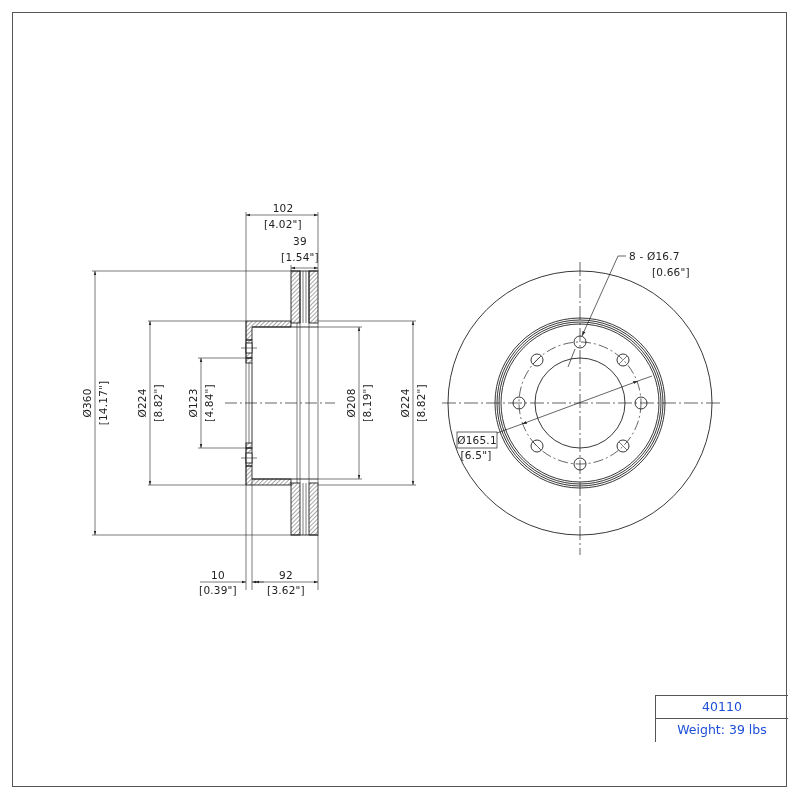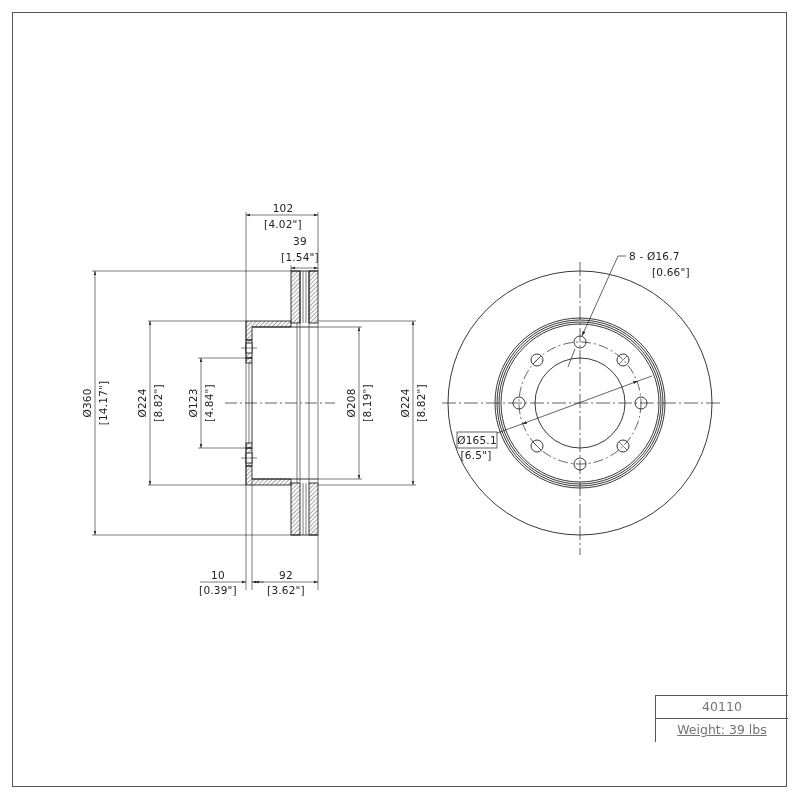--- a/index.html
+++ b/index.html
@@ -1,22 +1,22 @@
 <!DOCTYPE html>
 <html><head>
 <meta charset="utf-8">
 <style>
   html, body { margin: 0; padding: 0; background: #ffffff; }
   body { width: 800px; height: 800px; position: relative; overflow: hidden; font-family: "DejaVu Sans", sans-serif; }
   #drawing { position: absolute; left: 0; top: 0; width: 800px; height: 800px; }
   .frame { position: absolute; left: 12px; top: 12px; width: 775px; height: 775px; border: 1px solid #555; box-sizing: border-box; }
   .dim-text { font-family: "DejaVu Sans", sans-serif; font-size: 10.5px; fill: #222; letter-spacing: 0.2px; }
   .title-block { position: absolute; left: 655px; top: 695px; width: 132px; border-left: 1px solid #555; border-top: 1px solid #555; }
-  .tb-row { height: 23px; border-bottom: 1px solid #555; box-sizing: border-box; text-align: center; font-family: "DejaVu Sans", sans-serif; font-size: 12.5px; color: #737373; line-height: 22px; white-space: nowrap; }
-  .tb-row:last-child { border-bottom: none; text-decoration: underline; }
+  .tb-row { height: 23px; border-bottom: 1px solid #555; box-sizing: border-box; text-align: center; font-family: "DejaVu Sans", sans-serif; font-size: 12.5px; color: #1d4ed8; line-height: 22px; white-space: nowrap; }
+  .tb-row:last-child { border-bottom: none; }
 </style>
 </head>
 <body>
 
 <div class="frame"></div>
 
 <svg id="drawing" viewBox="0 0 800 800" xmlns="http://www.w3.org/2000/svg">
   <defs>
     <pattern id="hatch" patternUnits="userSpaceOnUse" width="3" height="3" patternTransform="rotate(45)">
       <line x1="0" y1="0" x2="0" y2="3" stroke="#222" stroke-width="0.8"></line>

